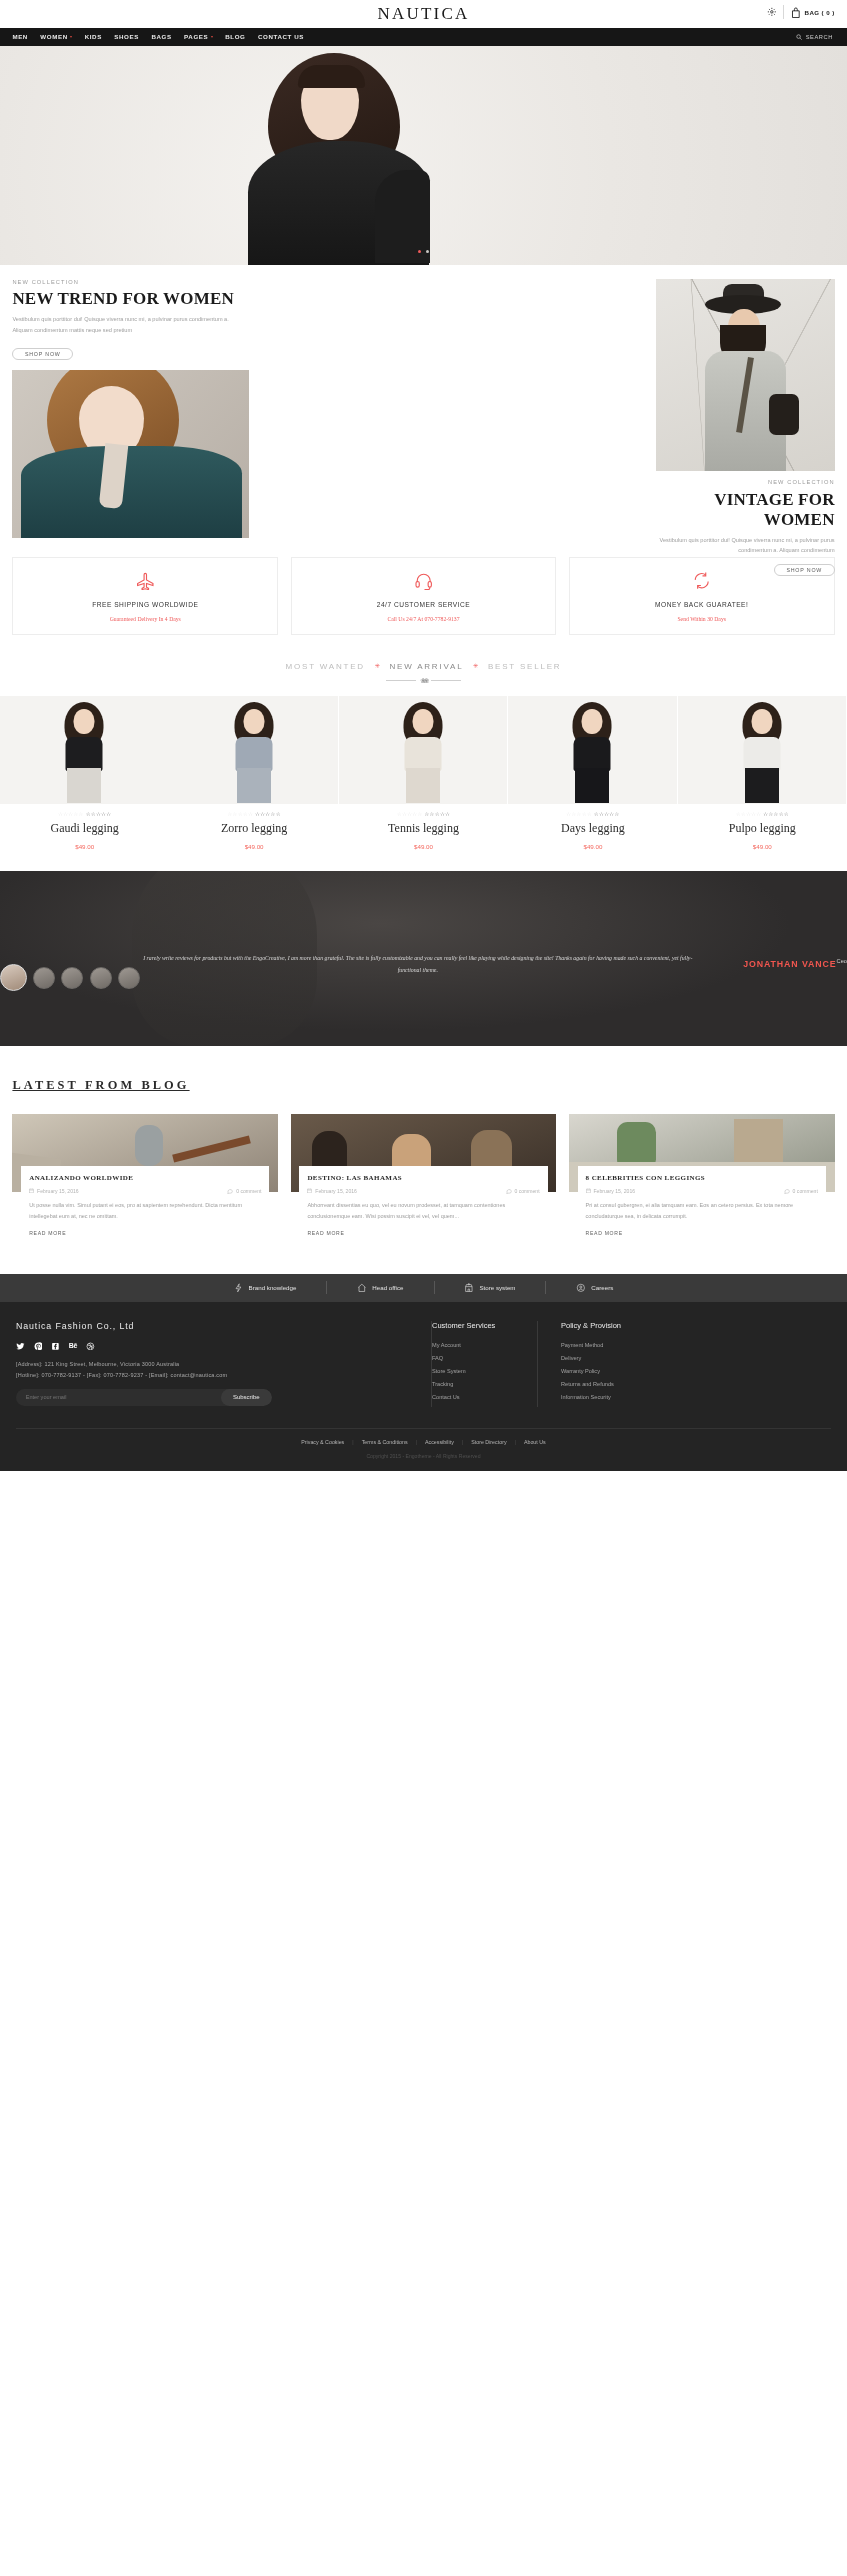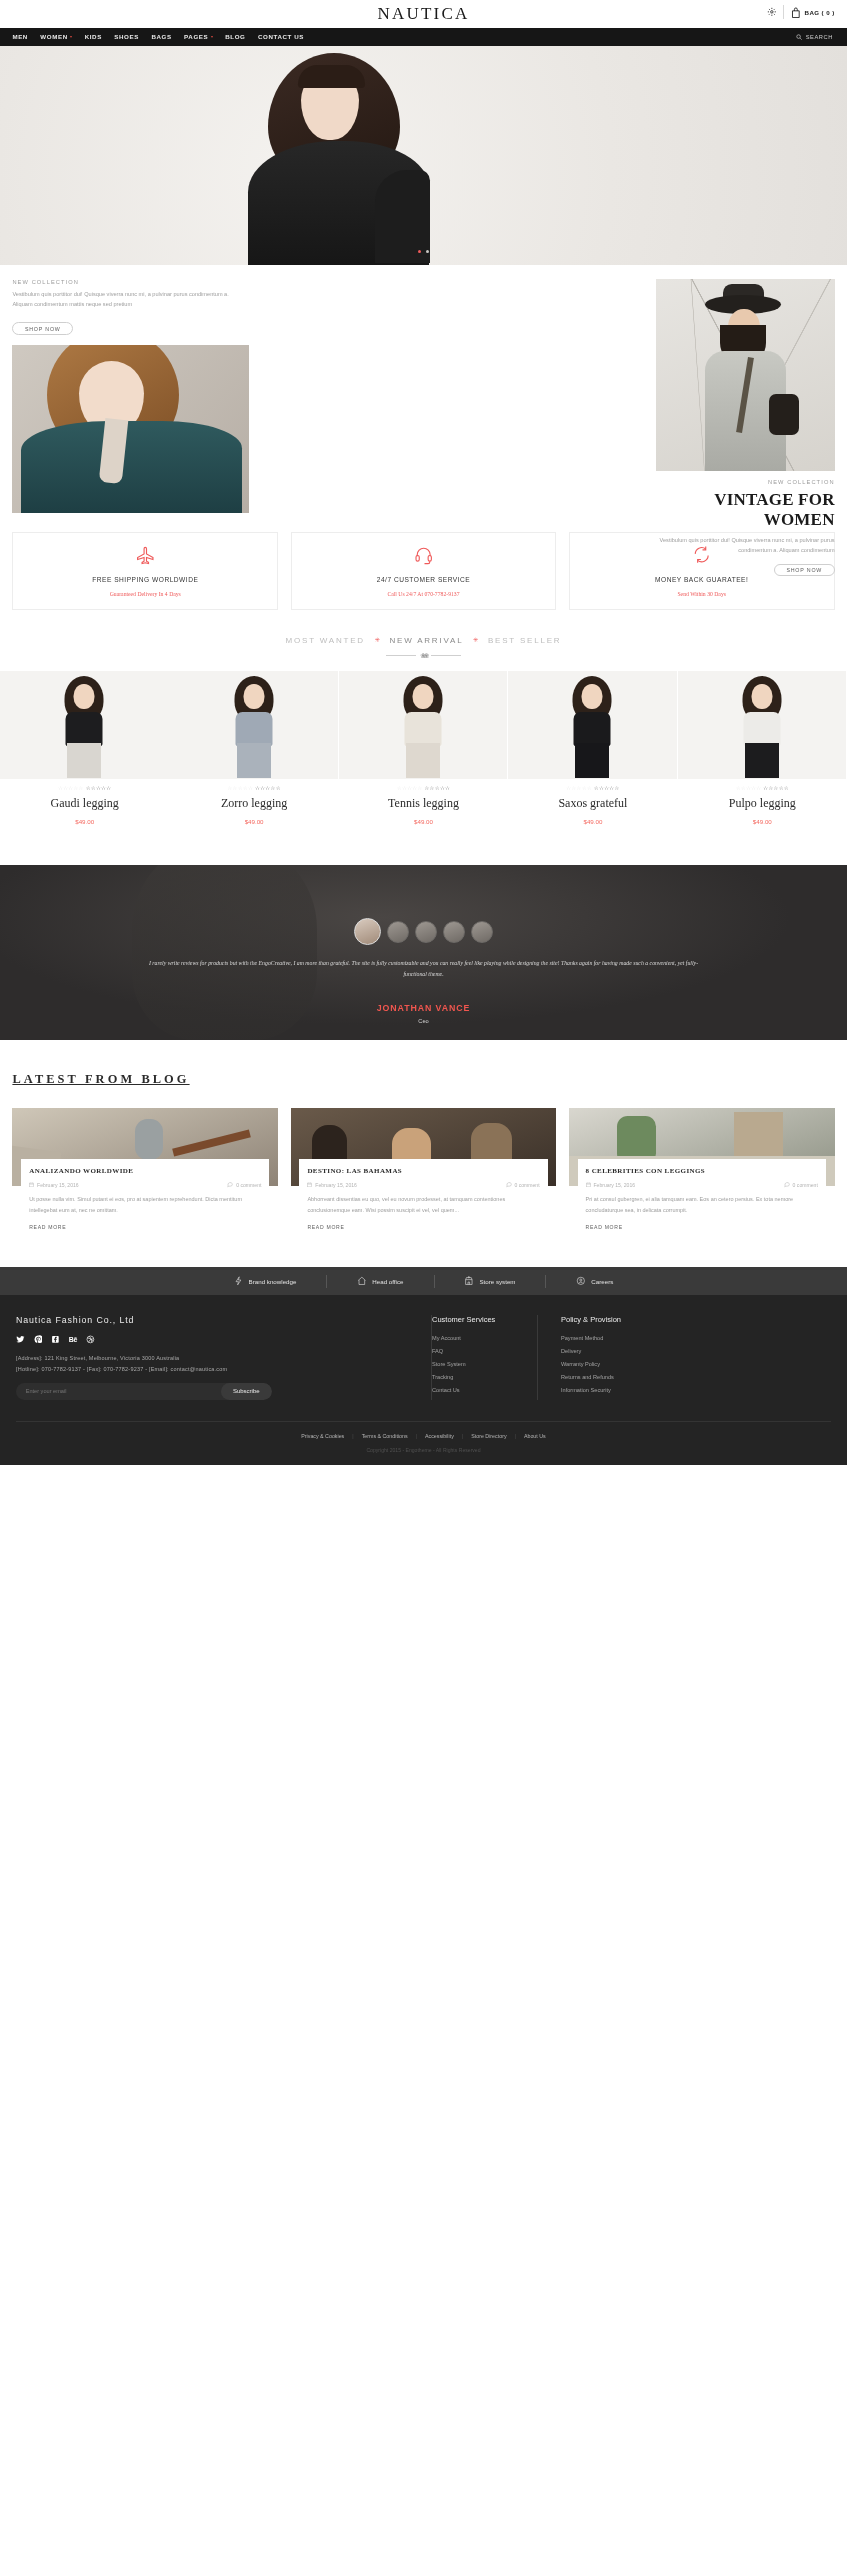--- a/index.html
+++ b/index.html
@@ -91,21 +91,21 @@
   .pm-top{position:absolute;left:50%;top:41px;transform:translateX(-50%);width:37px;height:34px;border-radius:7px 7px 2.6px 2.6px;}
   .pm-bot{position:absolute;left:50%;top:72px;transform:translateX(-50%);width:34px;height:35px;}
   .sale{position:absolute;right:5.3px;top:5.3px;width:19.4px;height:19.4px;border-radius:50%;background:#ef4b4b;color:#fff;font-size:4.9px;display:flex;align-items:center;justify-content:center;letter-spacing:0.3px;}
   .prod-info{text-align:center;padding-top:6.2px;}
   .stars{font-size:5.3px;letter-spacing:0.4px;color:#2e2e2e;}
   .stars .off{color:#ddd;}
   .pname{font-family:"Liberation Serif",serif;font-size:12px;color:#2b2b2b;margin-top:4.4px;}
   .pprice{font-size:6.2px;color:#f4685f;margin-top:7px;}
 
   
-  .testi{margin-top:40px;height:175px;background:#2e2c2c;position:relative;overflow:hidden;display:flex;flex-direction:column;align-items:center;justify-content:center;}
+  .testi{margin-top:21px;height:175px;background:#2e2c2c;position:relative;overflow:hidden;display:flex;flex-direction:row;align-items:center;justify-content:flex-end;}
   .testi-bg{position:absolute;inset:0;background:radial-gradient(ellipse at 45% 30%,#4a4644 0%,#2e2c2c 62%);}
   .testi-fig{position:absolute;left:132px;top:-23px;width:185px;height:198px;border-radius:44% 44% 34% 34%;background:linear-gradient(180deg,#3d3a38,#302e2d);opacity:.65;}
   .avatars{display:flex;gap:6.2px;margin-top:41px;z-index:2;}
   .av{width:22px;height:22px;border-radius:50%;background:linear-gradient(160deg,#9e9892,#6f6a65);border:1.3px solid #6d6a67;}
   .av.on{width:27px;height:27px;margin-top:-2.6px;border-color:#ddd;background:linear-gradient(160deg,#d9cbbf,#a08a78);}
   .quote{z-index:2;width:556px;text-align:center;font-family:"Liberation Serif",serif;font-style:italic;font-size:5.8px;line-height:2;color:#dcdcdc;margin-top:12.4px;}
   .qline{width:37px;height:0.9px;background:#9a9a9a;margin:10.6px auto 0;}
   .tname{z-index:2;color:#f1564f;font-size:8.8px;font-weight:bold;letter-spacing:0.9px;margin-top:10.6px;}
   .trole{z-index:2;color:#d3d3d3;font-size:5.7px;margin-top:5.3px;}
 
@@ -222,20 +222,21 @@
         <div class="hf-arm"></div>
     </div>
     <div class="hero-dots">
       <span class="dot on"></span>
       <span class="dot"></span>
     </div>
   </section>
 
   <section class="collection">
     <div class="eyebrow">NEW COLLECTION</div>
+    <h2 class="ctitle">NEW TREND FOR WOMEN</h2>
     <p class="cdesc">Vestibulum quis porttitor dui! Quisque viverra nunc mi, a pulvinar purus condimentum a. Aliquam condimentum mattis neque sed pretium</p>
     <a class="pill">SHOP NOW</a>
     <div class="leftimg">
       <div class="li-hair"></div>
         <div class="li-face"></div>
         <div class="li-shawl"></div>
         <div class="li-lock"></div>
     </div>
 
     <div class="rightcol">
@@ -350,21 +351,21 @@
       </div>
       <div class="prod">
         <div class="prod-img">
           <div class="pm-hair"></div>
             <div class="pm-face"></div>
           <div class="pm-top" style="background:#1a1a1c"></div>
             <div class="pm-bot" style="background:#17171a"></div>
         </div>
         <div class="prod-info">
           <div class="stars"><span class="off">☆☆☆☆☆</span> ☆☆☆☆☆</div>
-          <div class="pname">Saxos grateful</div>
+          <div class="pname">Days legging</div>
           <div class="pprice">$49.00</div>
         </div>
       </div>
       <div class="prod">
         <div class="prod-img">
           <div class="pm-hair"></div>
             <div class="pm-face"></div>
           <div class="pm-top" style="background:#ecebe8"></div>
             <div class="pm-bot" style="background:#1c1c1e"></div>
         </div>

